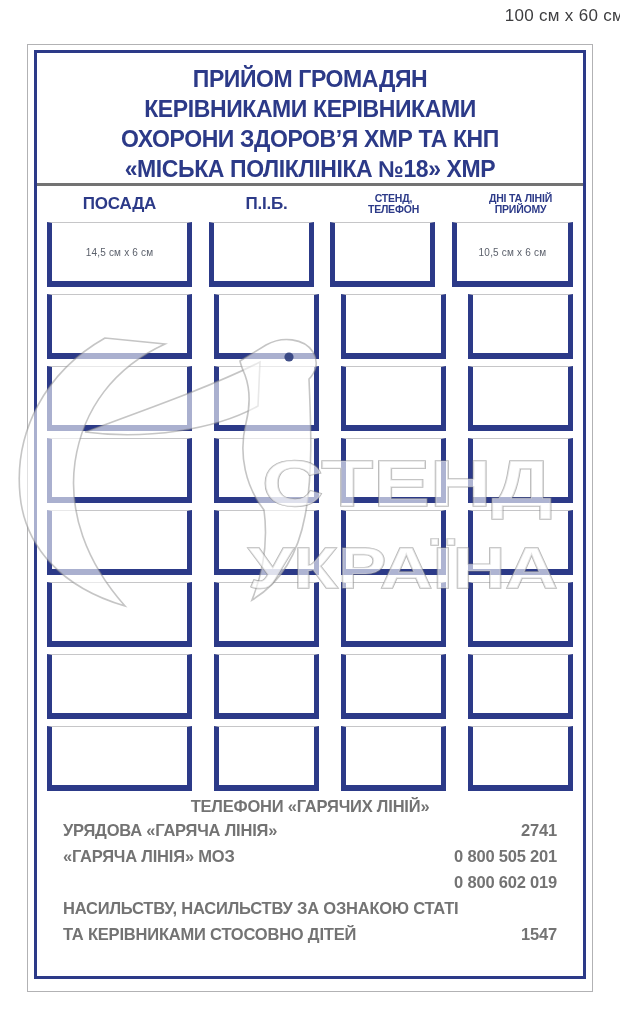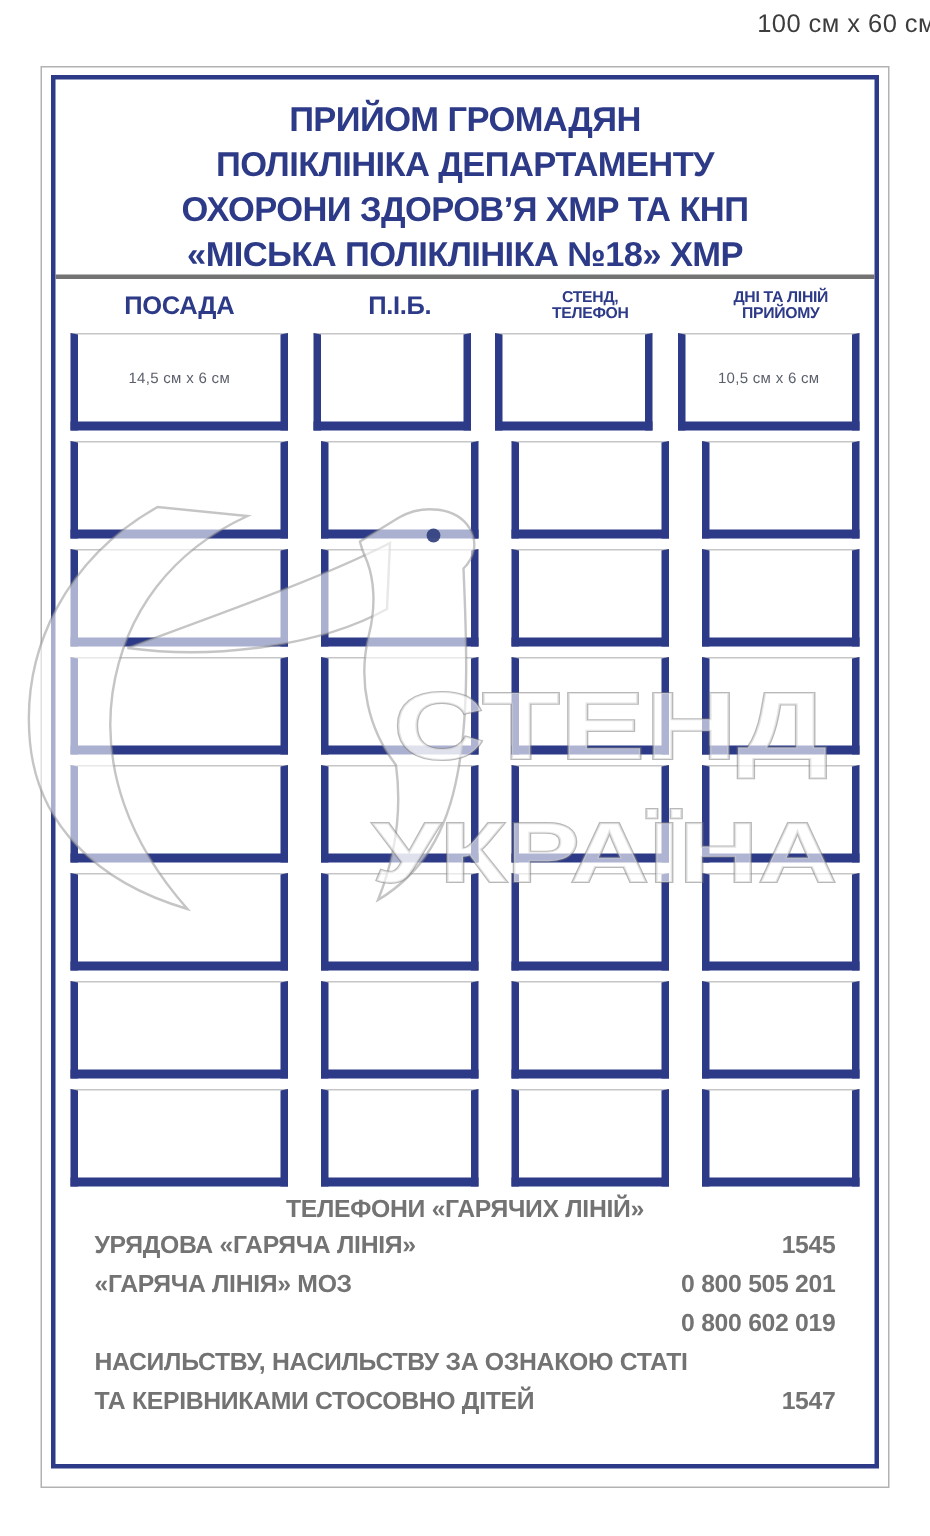--- a/index.html
+++ b/index.html
@@ -66,21 +66,21 @@
 <body>
 
 <div class="caption">100 см x 60 см</div>
 
 <div class="panel-edge"></div>
 
 <div class="frame">
 
   <div class="title-block">
     <div class="title-line">ПРИЙОМ ГРОМАДЯН</div>
-    <div class="title-line">ПОЛІКЛІНІКА ДЕПАРТАМЕНТУ</div>
+    <div class="title-line">КЕРІВНИКАМИ КЕРІВНИКАМИ</div>
     <div class="title-line">ОХОРОНИ ЗДОРОВ’Я ХМР ТА КНП</div>
     <div class="title-line">«МІСЬКА ПОЛІКЛІНІКА №18» ХМР</div>
   </div>
 
   <div class="headers">
     <div class="hcell c0">
       <span class="big">ПОСАДА</span>
     </div>
     <div class="hcell c1">
       <span class="big">П.І.Б.</span>
@@ -147,21 +147,21 @@
         <div class="pocket" style="width: 105px;"></div>
         <div class="pocket" style="width: 105px;"></div>
         <div class="pocket" style="width: 105px;"></div>
       </div>
     </div>
 
   <div class="hotlines">
     <div class="hl-heading">ТЕЛЕФОНИ «ГАРЯЧИХ ЛІНІЙ»</div>
     <div class="hl-row">
       <span>УРЯДОВА «ГАРЯЧА ЛІНІЯ»</span>
-      <span>1545</span>
+      <span>2741</span>
     </div>
     <div class="hl-row">
       <span>«ГАРЯЧА ЛІНІЯ» МОЗ</span>
       <span>0 800 505 201</span>
     </div>
     <div class="hl-row">
       <span></span>
       <span>0 800 602 019</span>
     </div>
     <div class="hl-para-line">НАСИЛЬСТВУ, НАСИЛЬСТВУ ЗА ОЗНАКОЮ СТАТІ</div>

